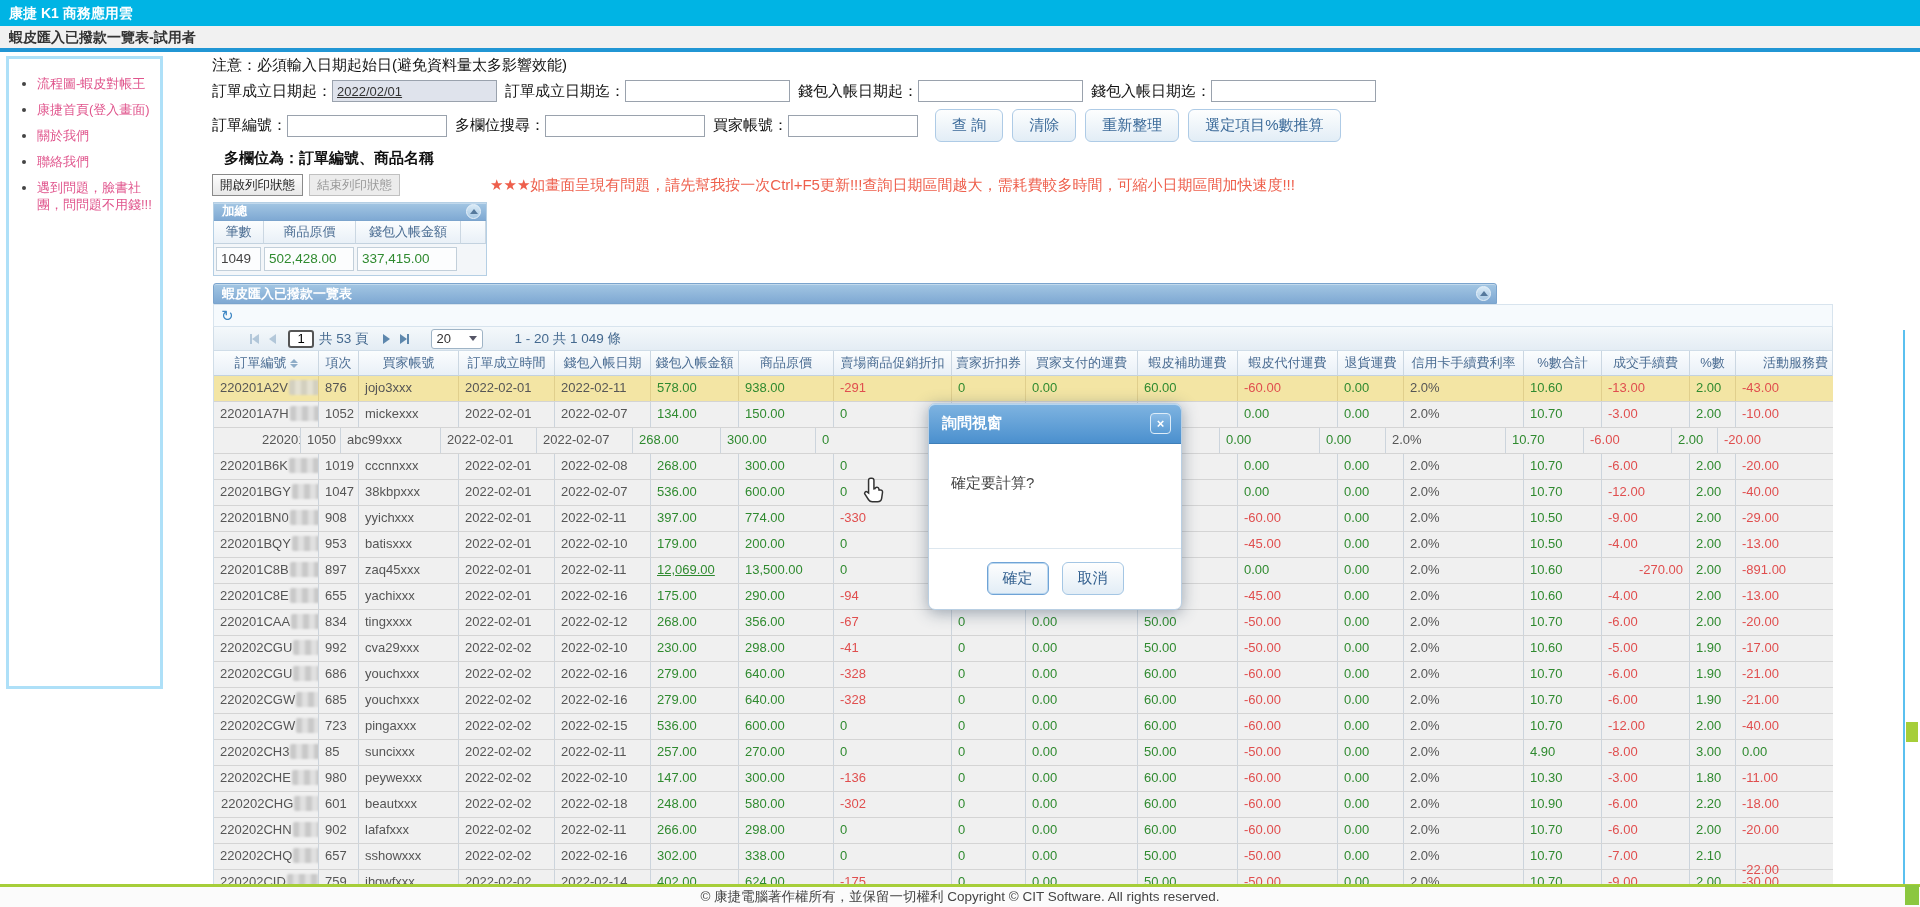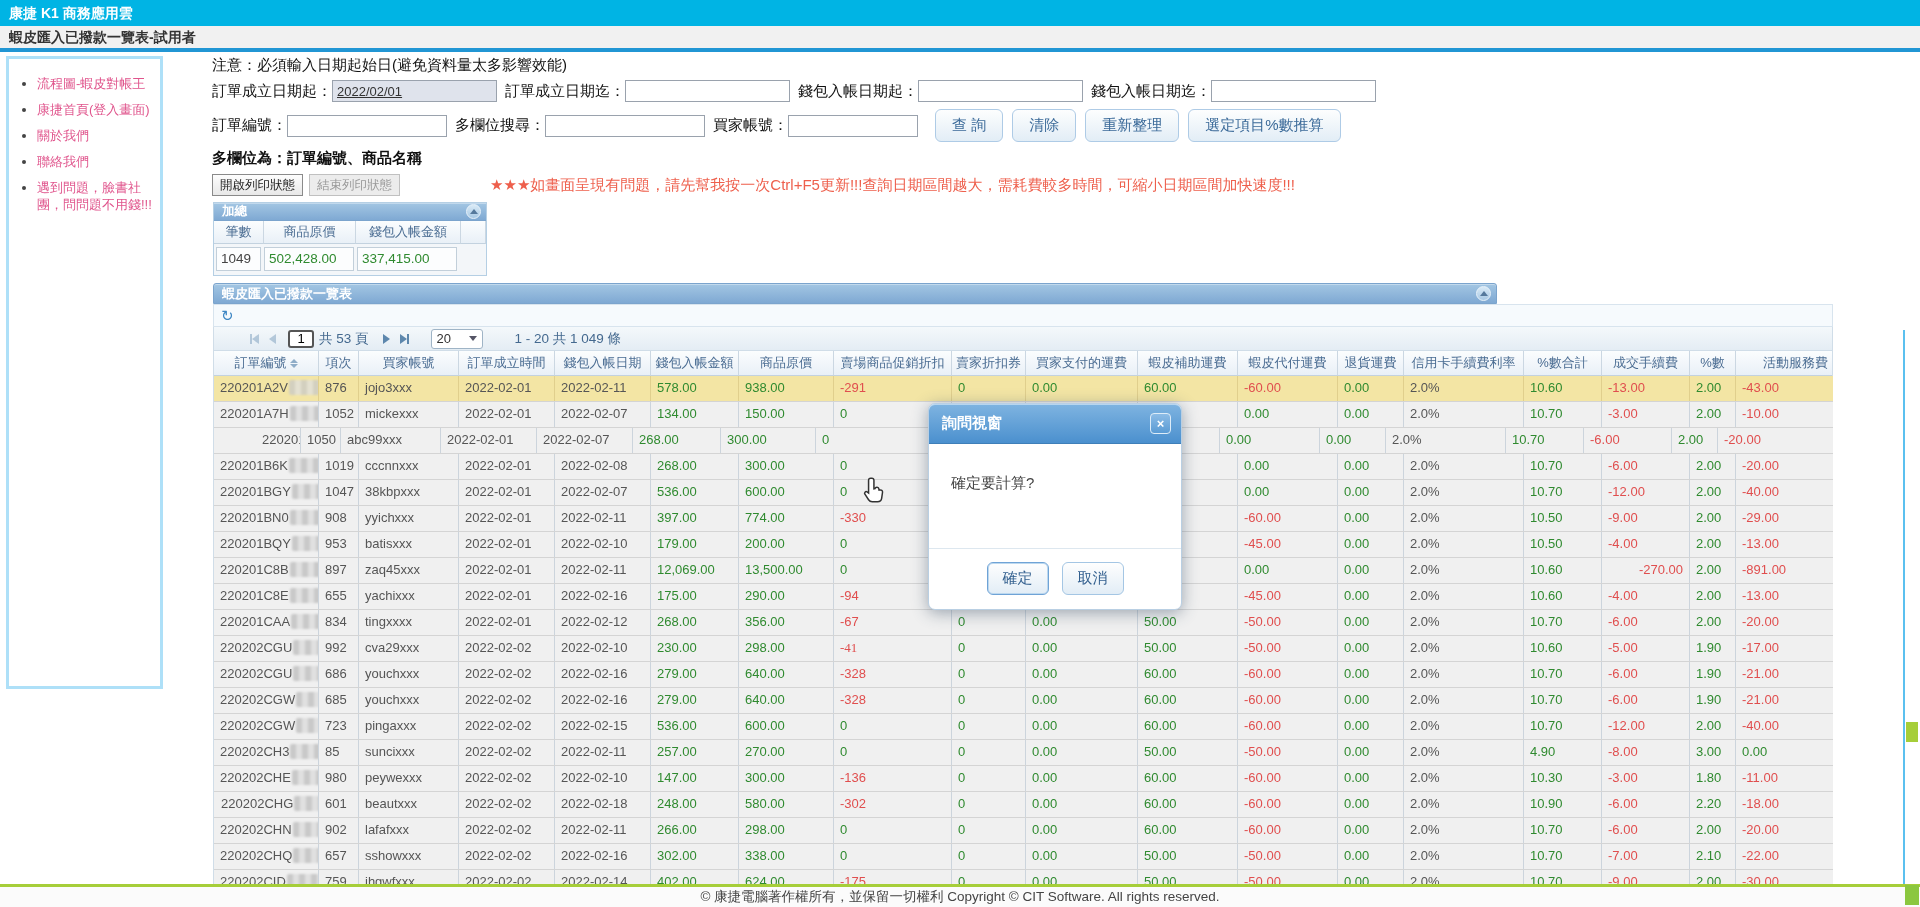--- a/index.html
+++ b/index.html
@@ -29,21 +29,21 @@
   .frow { display:flex; align-items:center; margin-bottom:7px; }
   .flabel { font-size:15px; color:#111; white-space:nowrap; }
   .fin { height:22px; border:1px solid #9aa2ad; background:#fff; font-size:13px;
     padding:0 4px; margin-right:8px; color:#333; }
   .fin.filled { background:#dfe3ec; }
   .w165 { width:165px;text-decoration:underline; } .w160 { width:160px; } .w130 { width:130px; }
   .ez-btn { height:33px; border-radius:6px; border:1px solid #aecbe6;
     background:linear-gradient(#fdfefe,#e2edf6); color:#3b6a99; font-size:15px;
     padding:0 16px; margin-left:9px; cursor:pointer; white-space:nowrap;
     font-family:inherit; }
-  .multinote { font-size:15px; font-weight:bold; color:#111; margin:3px 0 6px 0; }
+  .multinote { font-size:15px; font-weight:bold; color:#111; margin:3px 0 6px 12px; }
   .printrow { display:flex; align-items:center; margin-bottom:8px; }
   .plainbtn { height:22px; border:1px solid #8a8a8a; background:linear-gradient(#fdfdfd,#e8e8e8);
     color:#222; font-size:12.5px; padding:0 7px; cursor:pointer; font-family:inherit; }
   .plainbtn.disabled { color:#9a9a9a; border-color:#c0c0c0; background:#ececec; cursor:default; }
   .warn { color:#ee5f4c; font-size:15px; margin-left:90px; white-space:nowrap; }
 
   
   .cap { background:linear-gradient(#a3c6e3,#7fa9d3); border:1px solid #7ba4cd;
     color:#fff; font-weight:bold; display:flex; align-items:center;
     justify-content:space-between; padding:0 5px 0 8px;
@@ -459,21 +459,21 @@
         <div class="gcell neg" style="width: 88px;">-4.00</div>
         <div class="gcell pos" style="width: 46px;">2.00</div>
         <div class="gcell neg" style="width: 120px;">-13.00</div>
       </div>
       <div class="grow">
         <div class="gcell txt" style="width: 105px;"><span>220201C8B</span><span class="blur"></span></div>
         <div class="gcell txt" style="width: 40px;">897</div>
         <div class="gcell txt" style="width: 100px;">zaq45xxx</div>
         <div class="gcell txt" style="width: 96px;">2022-02-01</div>
         <div class="gcell txt" style="width: 96px;">2022-02-11</div>
-        <div class="gcell pos" style="width: 88px;">12,069.00</div>
+        <div class="gcell pos" style="width: 88px; text-decoration: underline;">12,069.00</div>
         <div class="gcell pos" style="width: 95px;">13,500.00</div>
         <div class="gcell pos" style="width: 118px;">0</div>
         <div class="gcell pos" style="width: 74px;">0</div>
         <div class="gcell pos" style="width: 112px;">0.00</div>
         <div class="gcell pos" style="width: 100px;">0.00</div>
         <div class="gcell pos" style="width: 100px;">0.00</div>
         <div class="gcell pos" style="width: 66px;">0.00</div>
         <div class="gcell txt" style="width: 120px;">2.0%</div>
         <div class="gcell pos" style="width: 78px;">10.60</div>
         <div class="gcell neg" style="width: 88px; text-align: right;">-270.00</div>
@@ -521,21 +521,21 @@
         <div class="gcell neg" style="width: 120px;">-20.00</div>
       </div>
       <div class="grow">
         <div class="gcell txt" style="width: 105px;"><span>220202CGU</span><span class="blur"></span></div>
         <div class="gcell txt" style="width: 40px;">992</div>
         <div class="gcell txt" style="width: 100px;">cva29xxx</div>
         <div class="gcell txt" style="width: 96px;">2022-02-02</div>
         <div class="gcell txt" style="width: 96px;">2022-02-10</div>
         <div class="gcell pos" style="width: 88px;">230.00</div>
         <div class="gcell pos" style="width: 95px;">298.00</div>
-        <div class="gcell neg" style="width: 118px; font-family: Liberation Serif, serif;">-41</div>
+        <div class="gcell neg" style="width: 118px;">-41</div>
         <div class="gcell pos" style="width: 74px;">0</div>
         <div class="gcell pos" style="width: 112px;">0.00</div>
         <div class="gcell pos" style="width: 100px;">50.00</div>
         <div class="gcell neg" style="width: 100px;">-50.00</div>
         <div class="gcell pos" style="width: 66px;">0.00</div>
         <div class="gcell txt" style="width: 120px;">2.0%</div>
         <div class="gcell pos" style="width: 78px;">10.60</div>
         <div class="gcell neg" style="width: 88px;">-5.00</div>
         <div class="gcell pos" style="width: 46px;">1.90</div>
         <div class="gcell neg" style="width: 120px;">-17.00</div>
@@ -691,21 +691,21 @@
         <div class="gcell pos" style="width: 118px;">0</div>
         <div class="gcell pos" style="width: 74px;">0</div>
         <div class="gcell pos" style="width: 112px;">0.00</div>
         <div class="gcell pos" style="width: 100px;">50.00</div>
         <div class="gcell neg" style="width: 100px;">-50.00</div>
         <div class="gcell pos" style="width: 66px;">0.00</div>
         <div class="gcell txt" style="width: 120px;">2.0%</div>
         <div class="gcell pos" style="width: 78px;">10.70</div>
         <div class="gcell neg" style="width: 88px;">-7.00</div>
         <div class="gcell pos" style="width: 46px;">2.10</div>
-        <div class="gcell neg" style="width: 120px;">-22.00</div>
+        <div class="gcell neg" style="width: 120px; margin-top: 14px;">-22.00</div>
       </div>
       <div class="grow">
         <div class="gcell txt" style="width: 105px;"><span>220202CID</span><span class="blur"></span></div>
         <div class="gcell txt" style="width: 40px;">759</div>
         <div class="gcell txt" style="width: 100px;">jhgwfxxx</div>
         <div class="gcell txt" style="width: 96px;">2022-02-02</div>
         <div class="gcell txt" style="width: 96px;">2022-02-14</div>
         <div class="gcell pos" style="width: 88px;">402.00</div>
         <div class="gcell pos" style="width: 95px;">624.00</div>
         <div class="gcell neg" style="width: 118px;">-175</div>

